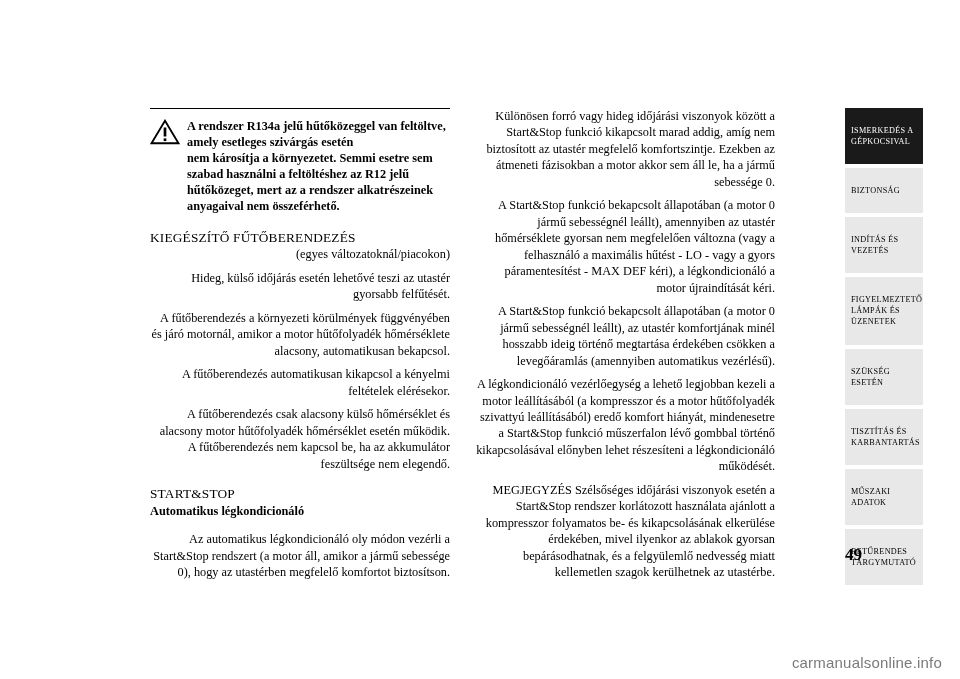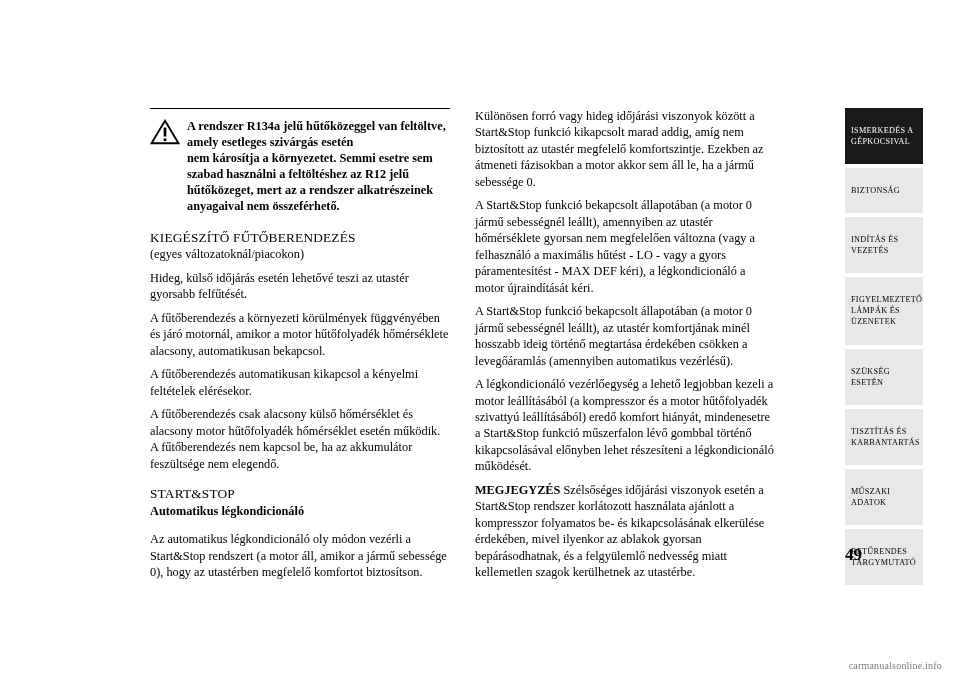--- a/index.html
+++ b/index.html
@@ -61,22 +61,22 @@
     display: block;
   }
 
   h2.sec {
     font-size: 13.3px;
     font-weight: normal;
     margin: 13px 0 0 0;
     letter-spacing: .2px;
   }
   .subnote { margin: 0 0 7px 0; }
-  p { margin: 0 0 7px 0; }
-  .bold { font-weight: bold; }
+  p { margin: 0 0 7px 0; text-align: right; }
+  .bold { font-weight: normal; }
   h3.sub {
     font-size: 12.3px;
     font-weight: bold;
     margin: 0 0 12px 0;
   }
 
   
   .tabs {
     position: absolute;
     left: 845px; top: 108px;
@@ -110,22 +110,22 @@
     font-family: "Liberation Serif", serif;
     font-size: 17px;
     font-weight: bold;
     color: #000;
   }
 
   
   .watermark {
     position: absolute;
     right: 18px; bottom: 8px;
-    font-family: Liberation Serif, serif;
-    font-size: 10px;
+    font-family: Liberation Sans, sans-serif;
+    font-size: 15px;
     color: #7a7a7a;
     letter-spacing: .2px;
   }
 </style>
 </head>
 <body>
 
 <div class="page">
 
   <div class="content">

